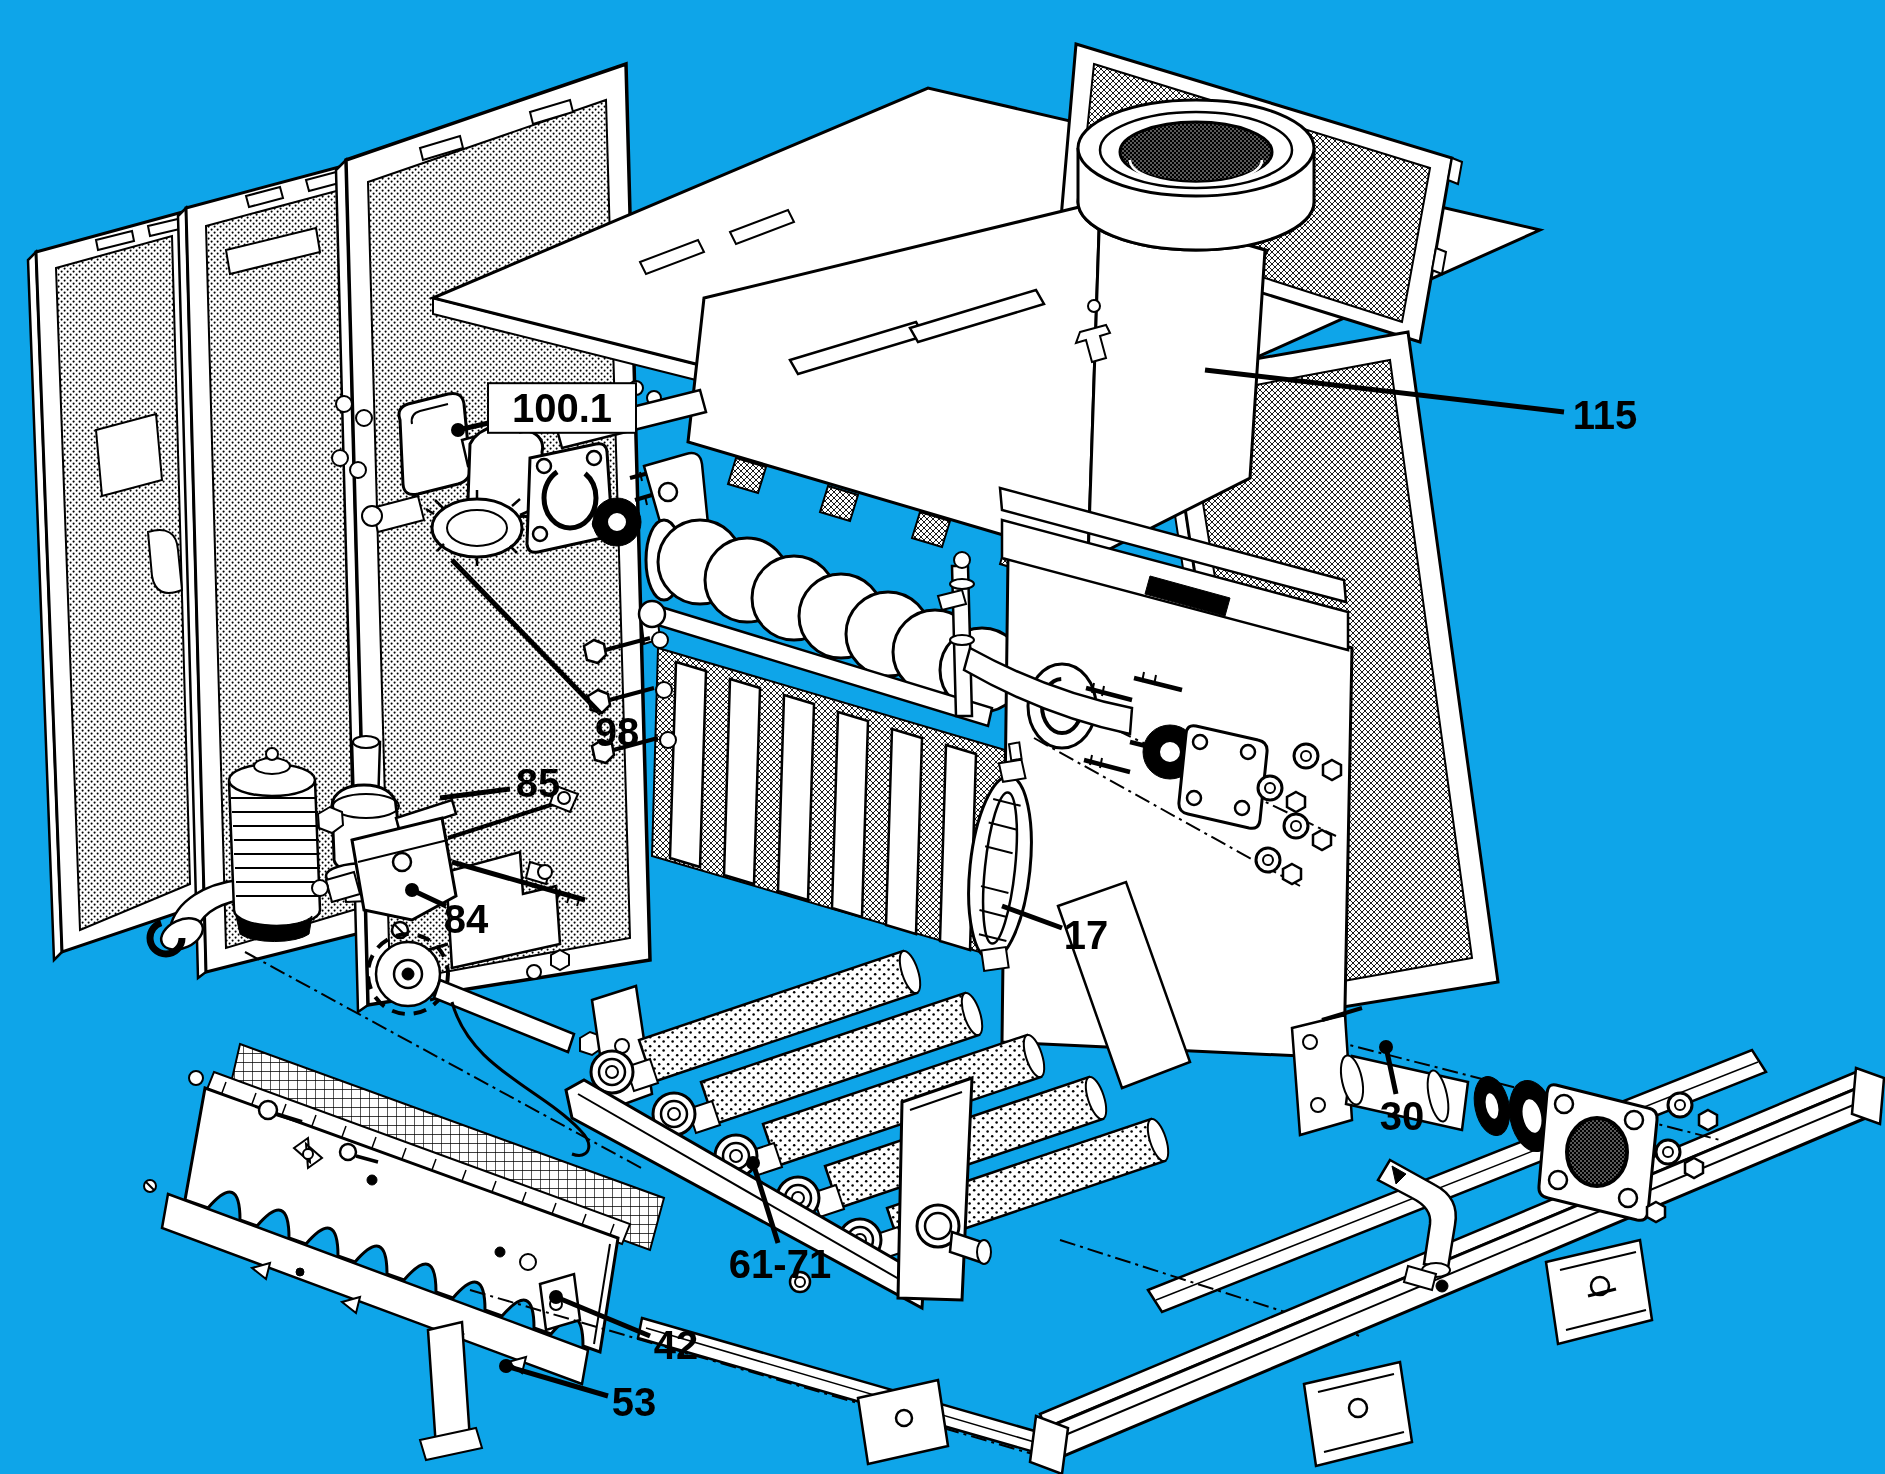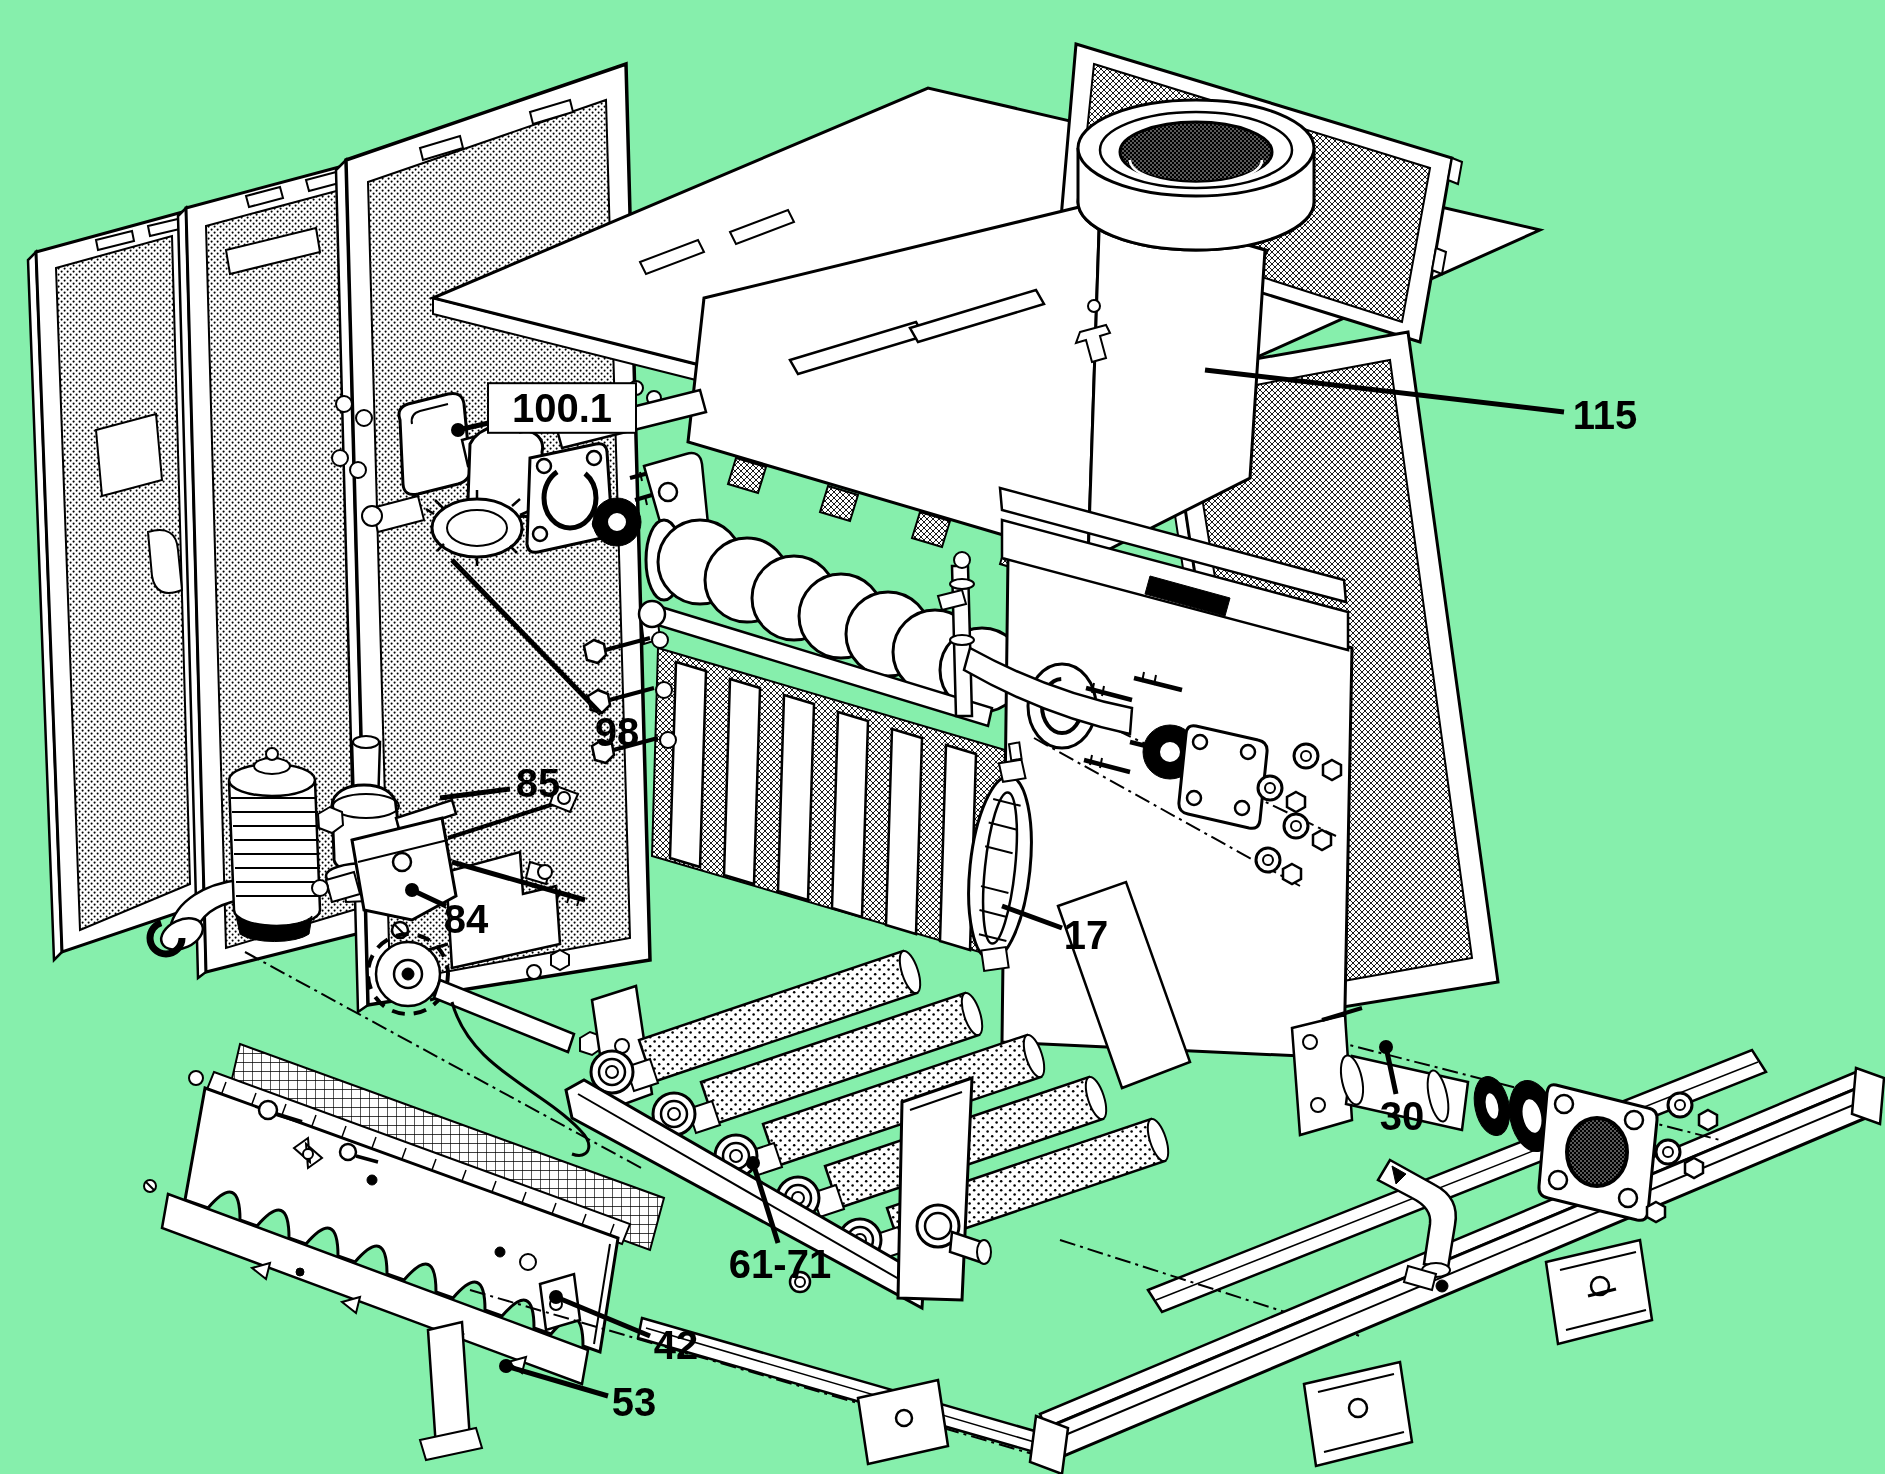--- a/index.html
+++ b/index.html
@@ -1,16 +1,16 @@
 <!DOCTYPE html>
 <html><head>
 <meta charset="utf-8">
 <style>
   html,body{margin:0;padding:0;background:#fff;}
-  .stage{position:relative;width:1885px;height:1474px;background:#86efac;overflow:hidden;
+  .stage{position:relative;width:1885px;height:1474px;background:#0ea5e9;overflow:hidden;
          font-family:"Liberation Sans", sans-serif;}
   svg{position:absolute;left:0;top:0;}
   svg *{vector-effect:none;}
   .ln{stroke:#000;fill:none;}
   .w{stroke:#000;fill:#fff;}
   .b{stroke:#000;fill:#000;}
   .stip{stroke:#000;fill:url(#stip);}
   .dense{stroke:#000;fill:url(#dense);}
   .grid{stroke:#000;fill:url(#grid8);}
   .bdots{stroke:#000;fill:url(#bdots);}

